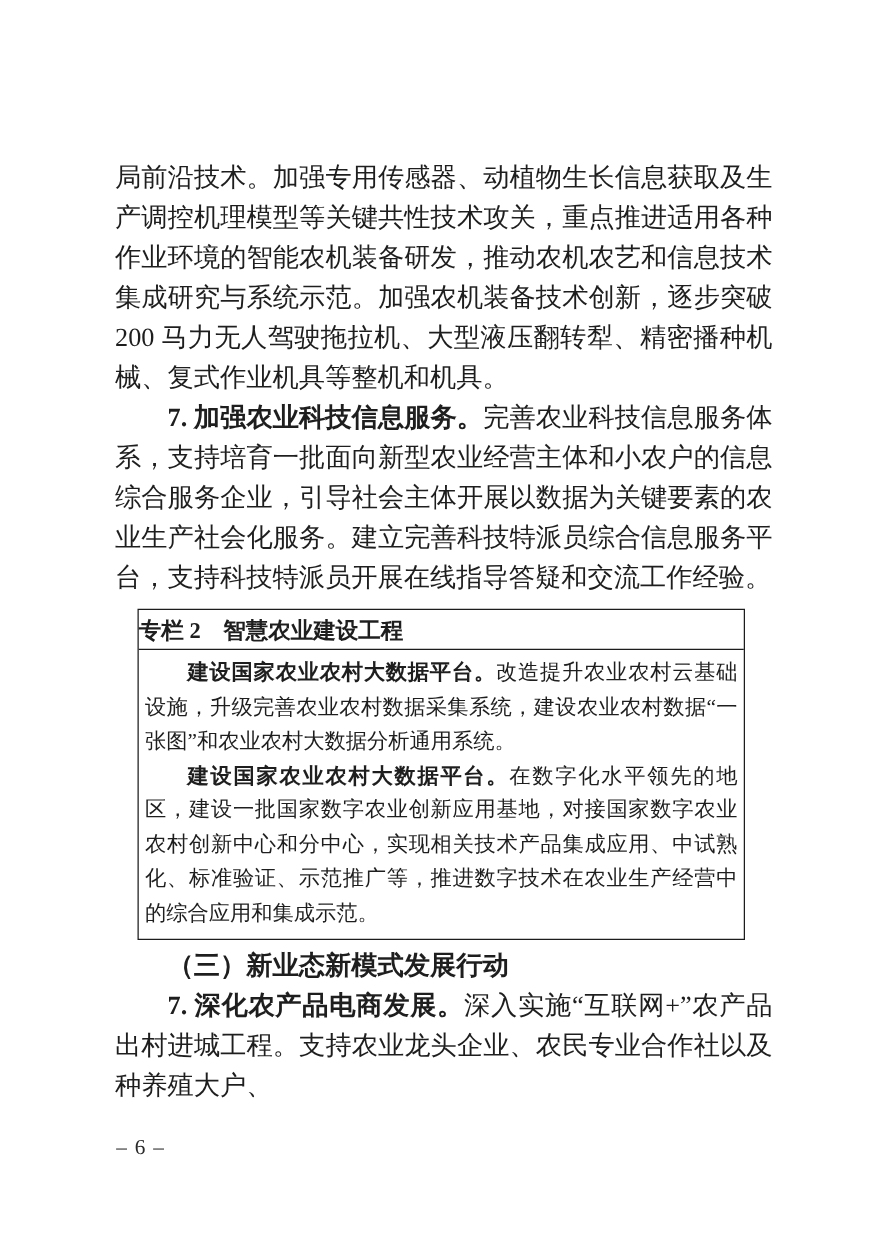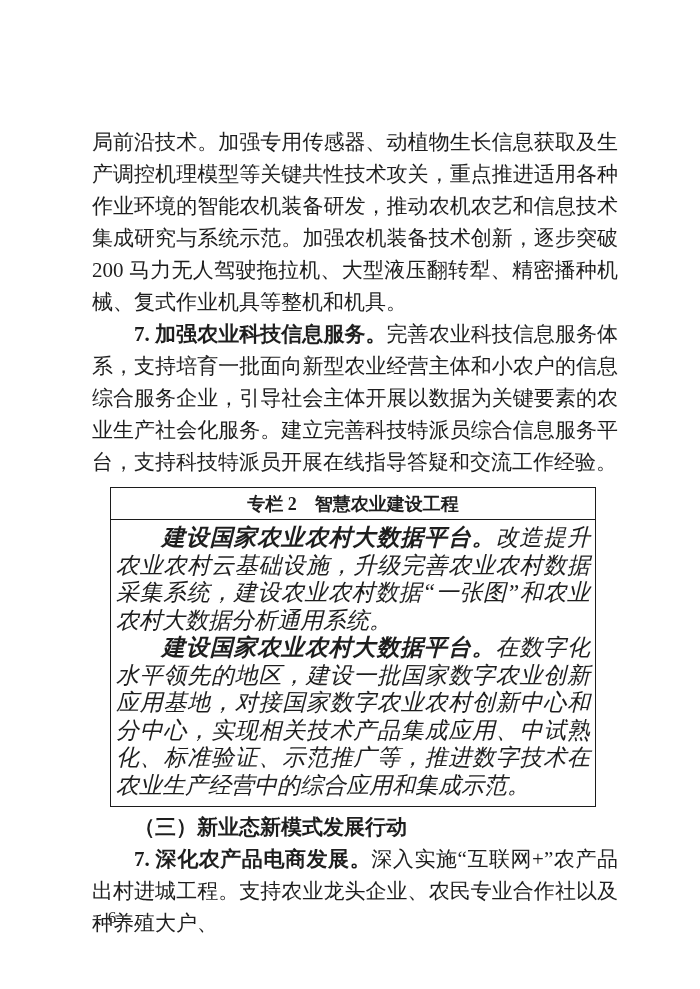--- a/index.html
+++ b/index.html
@@ -16,28 +16,28 @@
     text-align:justify;text-indent:2em;
   }
   .noindent{text-indent:0;}
   .lead{font-weight:bold;margin-top:40px;}
   .heading{font-weight:bold;margin-top:4px;font-family:Liberation Serif, serif;}
   .box{
     box-sizing:border-box;width:486px;margin:9px 0 4px 18px;
     border:1.5px solid #1c1c1c;background:#ffffff;
   }
   .box-header{
-    font-size:18px;font-weight:bold;text-align:center;
+    font-size:18px;font-weight:bold;
     line-height:22px;padding:5px 0 4px;
     border-bottom:1.5px solid #1c1c1c;
   }
   .box-body{padding:4px 5px 7px;}
   .boxp{
-    font-size:23px;line-height:27.5px;
-    text-align:justify;text-indent:2em;font-style:italic;
+    font-size:17px;line-height:27.5px;
+    text-align:justify;text-indent:2em;
   }
   .footer{
     position:absolute;left:93px;top:908px;
     font-size:17px;letter-spacing:1px;color:#2a2a2a;
   }
 </style>
 </head>
 <body>
 
 <div class="page">

